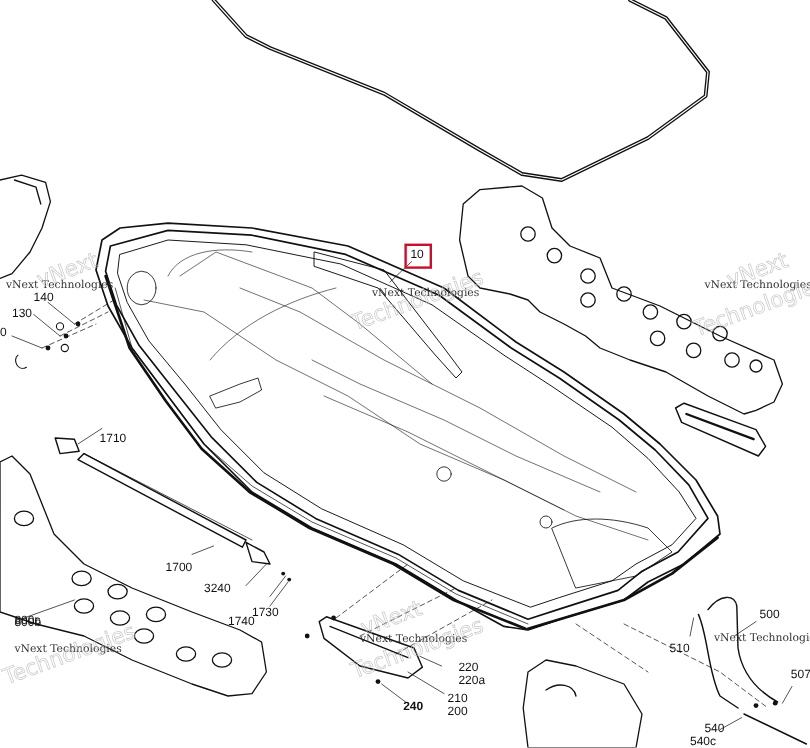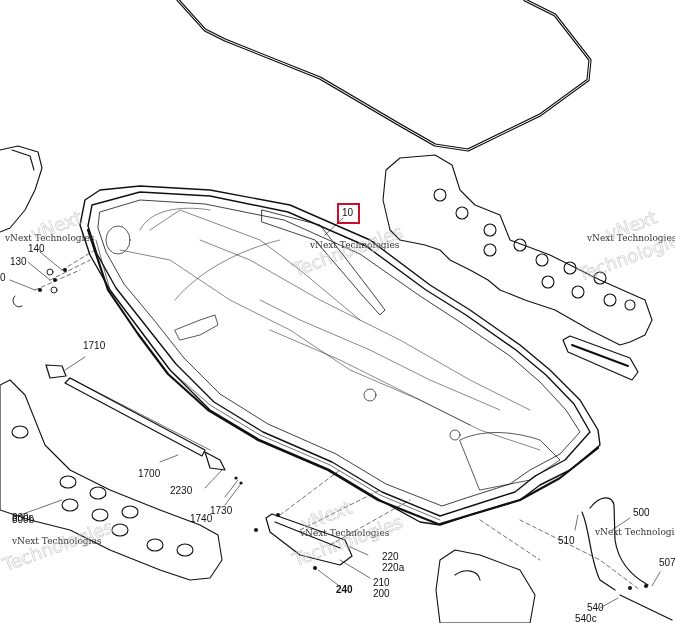--- a/index.html
+++ b/index.html
@@ -165,23 +165,23 @@
     </g>
   </svg>
 
   <div class="highlight" style="left:337px;top:203px;width:19px;height:17px;"></div>
   <span class="label" style="left:342px;top:207px;text-align:center;">10</span>
 
   <span class="label" style="left:28px;top:243px;">140</span>
   <span class="label" style="left:10px;top:256px;">130</span>
   <span class="label" style="left:0px;top:272px;">0</span>
 
-  <span class="label" style="left:83px;top:340px;text-align:right;">1710</span>
+  <span class="label" style="left:83px;top:360px;text-align:right;">1710</span>
   <span class="label" style="left:138px;top:468px;">1700</span>
-  <span class="label" style="left:170px;top:485px;">2230</span>
+  <span class="label" style="left:170px;top:485px;">3240</span>
   <span class="label" style="left:190px;top:472px;margin-top:41px;">1740</span>
   <span class="label" style="left:210px;top:505px;">1730</span>
 
   <span class="label" style="left:12px;top:514px;">800b</span>
   <span class="label" style="left:12px;top:512px;text-align:right;">800c</span>
 
   <span class="label" style="left:382px;top:551px;">220</span>
   <span class="label" style="left:382px;top:562px;">220a</span>
   <span class="label" style="left:373px;top:577px;">210</span>
   <span class="label" style="left:373px;top:588px;">200</span>

